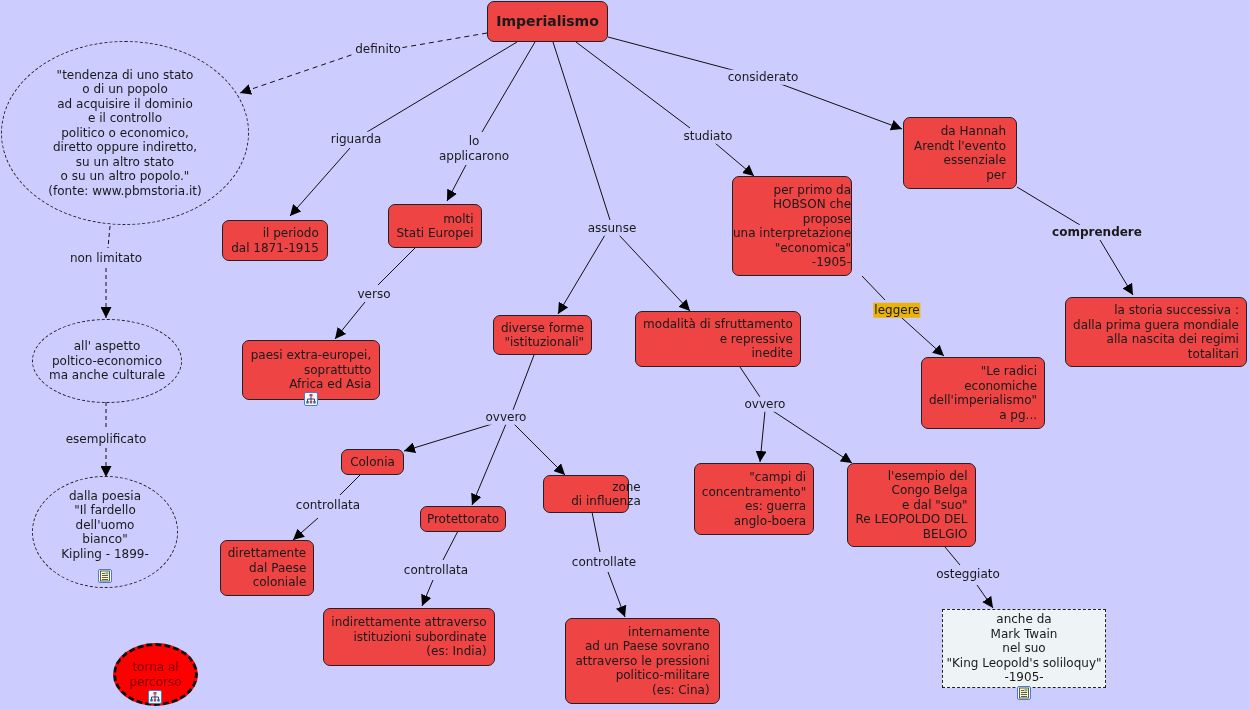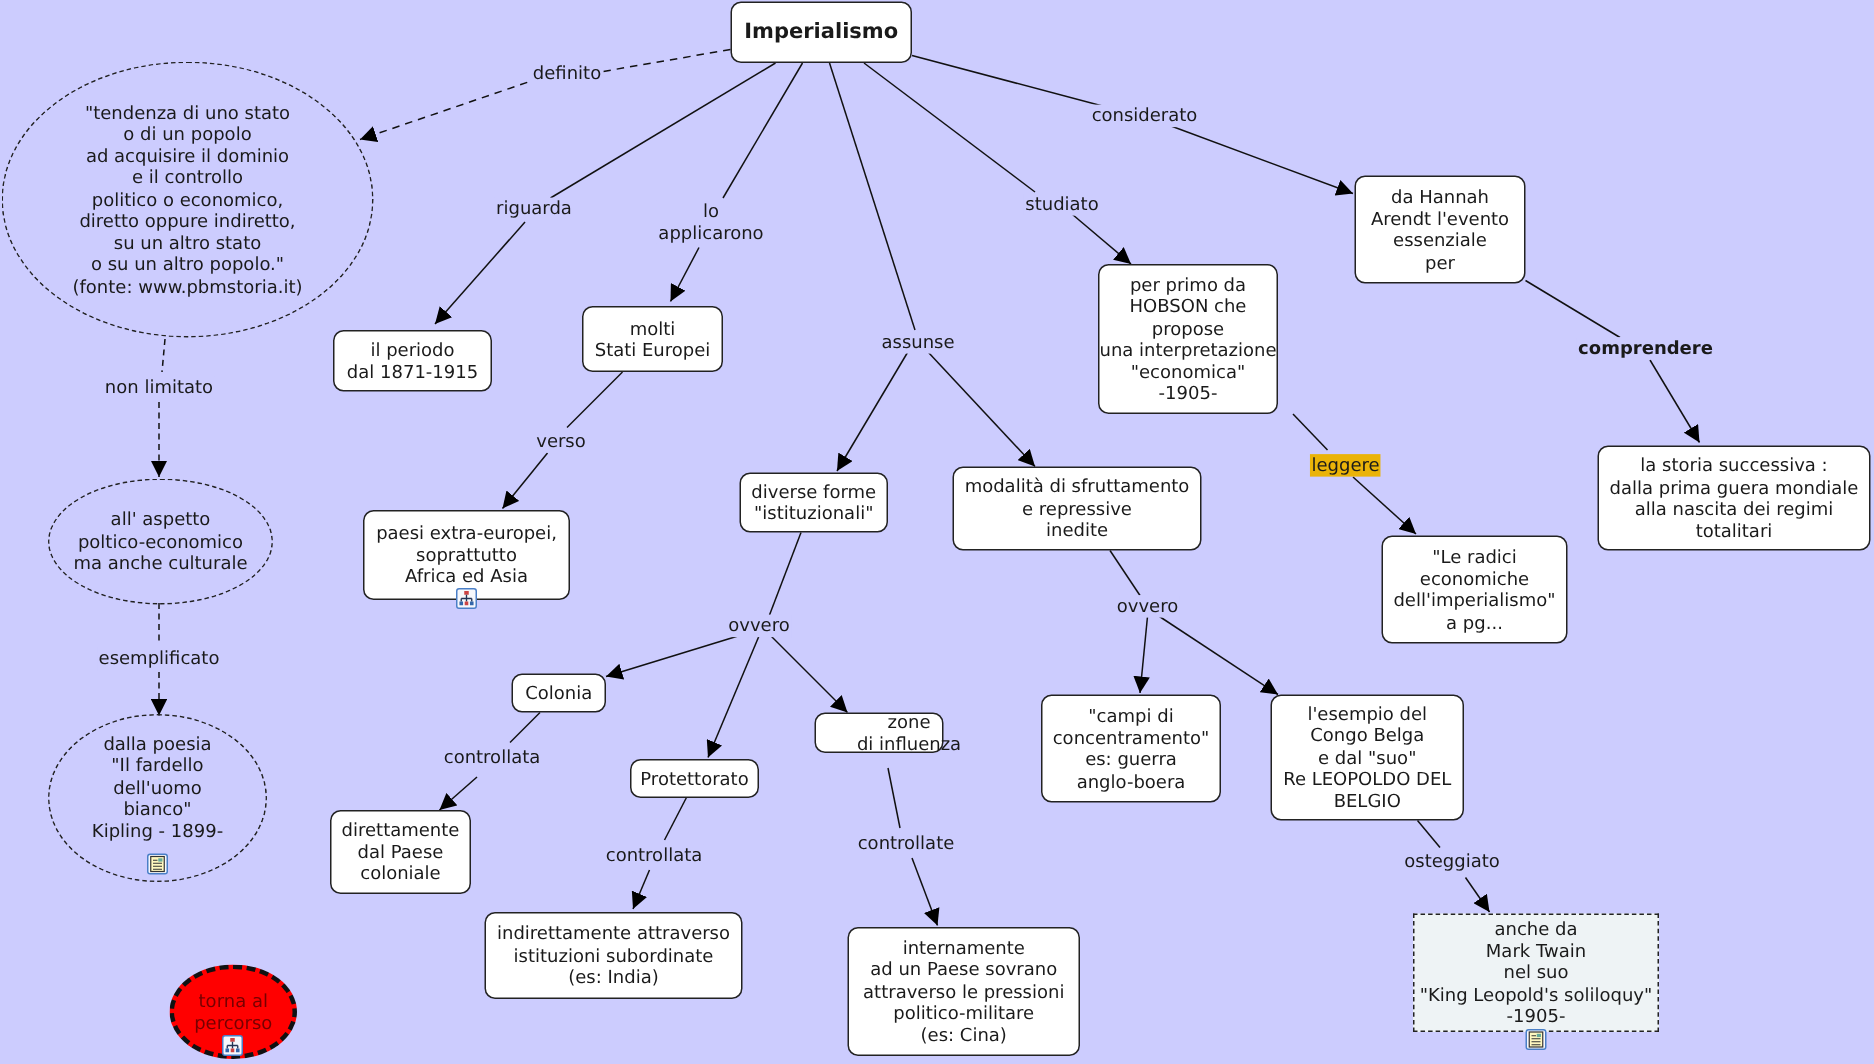--- a/index.html
+++ b/index.html
@@ -1,19 +1,19 @@
 <!DOCTYPE html>
 <html><head>
 <meta charset="utf-8">
 <style>
   html, body { margin:0; padding:0; }
   body { width:1249px; height:709px; background:#ccccfe; overflow:hidden; font-family:"DejaVu Sans", "Liberation Sans", sans-serif; }
   #map { position:absolute; left:0; top:0; width:1249px; height:709px; }
   .node { position:absolute; box-sizing:border-box; display:flex; align-items:center; justify-content:center; text-align:center; color:#1a1a1a; font-size:12px; line-height:14.5px; white-space:pre; }
-  .box { background:#ffffff; border:1px solid #222; border-radius:7px; }
+  .box { background:#ef4444; border:1px solid #222; border-radius:7px;text-align:right; }
   .oval { background:transparent; border:1px dashed #222; border-radius:50%; }
   .dashbox { background:#eef3f5; border:1px dashed #222; border-radius:0; }
   .red { background:#ff0000; border:3px dashed #111; border-radius:50%; color:#700; }
   .root { font-weight:bold; font-size:14px; }
   .label { position:absolute; font-size:12px; line-height:14.5px; color:#1a1a1a; background:#ccccfe; text-align:center; white-space:pre; transform:translate(-50%,-50%); padding:0 1px; }
   .ico { position:absolute; width:14px; height:14px; background:#f6f8fc; border:1px solid #4a7fc7; border-radius:2px; box-sizing:border-box; }
   .ico svg { display:block; }
 </style>
 </head>
 <body style="background: rgb(204, 204, 254);">
@@ -113,21 +113,21 @@
 soprattutto
 Africa ed Asia</div>
 <div class="node box" style="left:493px;top:315px;width:99px;height:40px;">diverse forme
 "istituzionali"</div>
 <div class="node box" style="left:635px;top:311px;width:166px;height:56px;">modalità di sfruttamento
 e repressive
 inedite</div>
 
 <div class="node box" style="left:341px;top:449px;width:63px;height:26px;">Colonia</div>
 <div class="node box" style="left:420px;top:506px;width:86px;height:26px;">Protettorato</div>
-<div class="node box" style="left:543px;top:475px;width:86px;height:27px;padding-left:40px;">zone
+<div class="node box" style="left:543px;top:475px;width:86px;height:38px;padding-left:40px;">zone
 di influenza</div>
 
 <div class="node box" style="left:220px;top:540px;width:94px;height:56px;">direttamente
 dal Paese
 coloniale</div>
 <div class="node box" style="left:323px;top:608px;width:172px;height:58px;">indirettamente attraverso
 istituzioni subordinate
 (es: India)</div>
 <div class="node box" style="left:565px;top:618px;width:155px;height:86px;">internamente
 ad un Paese sovrano

